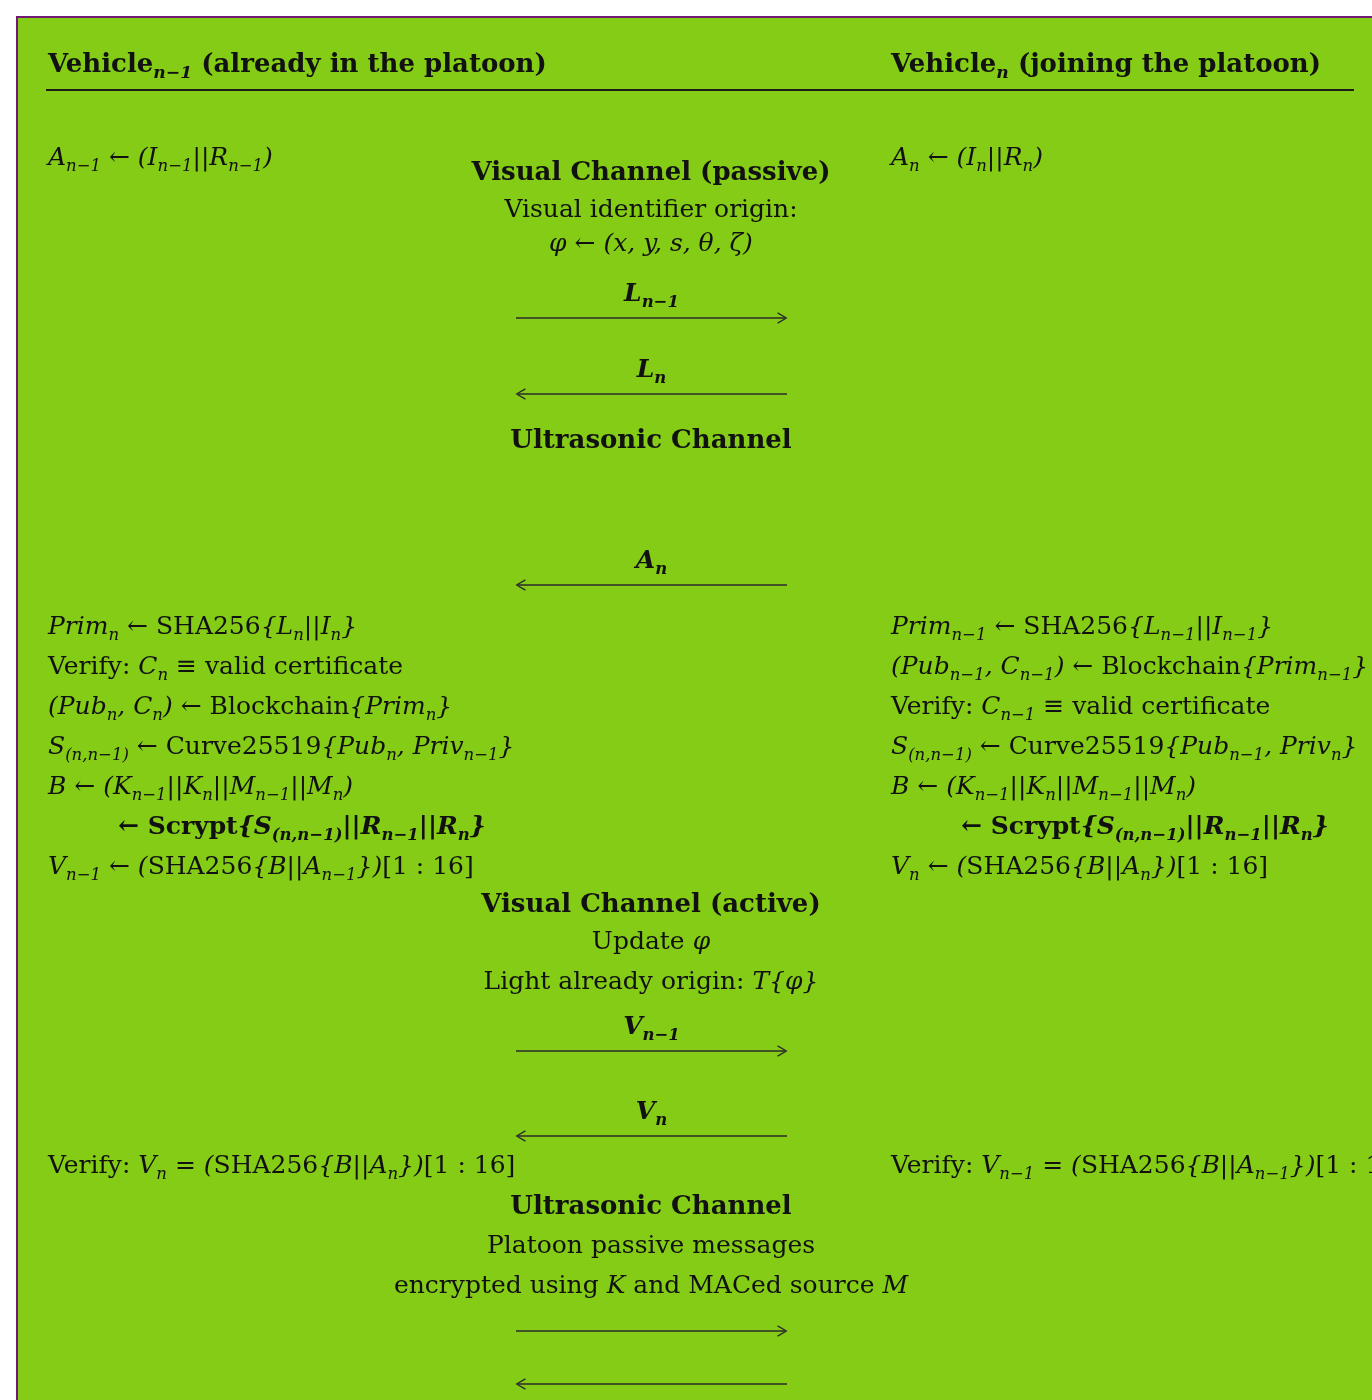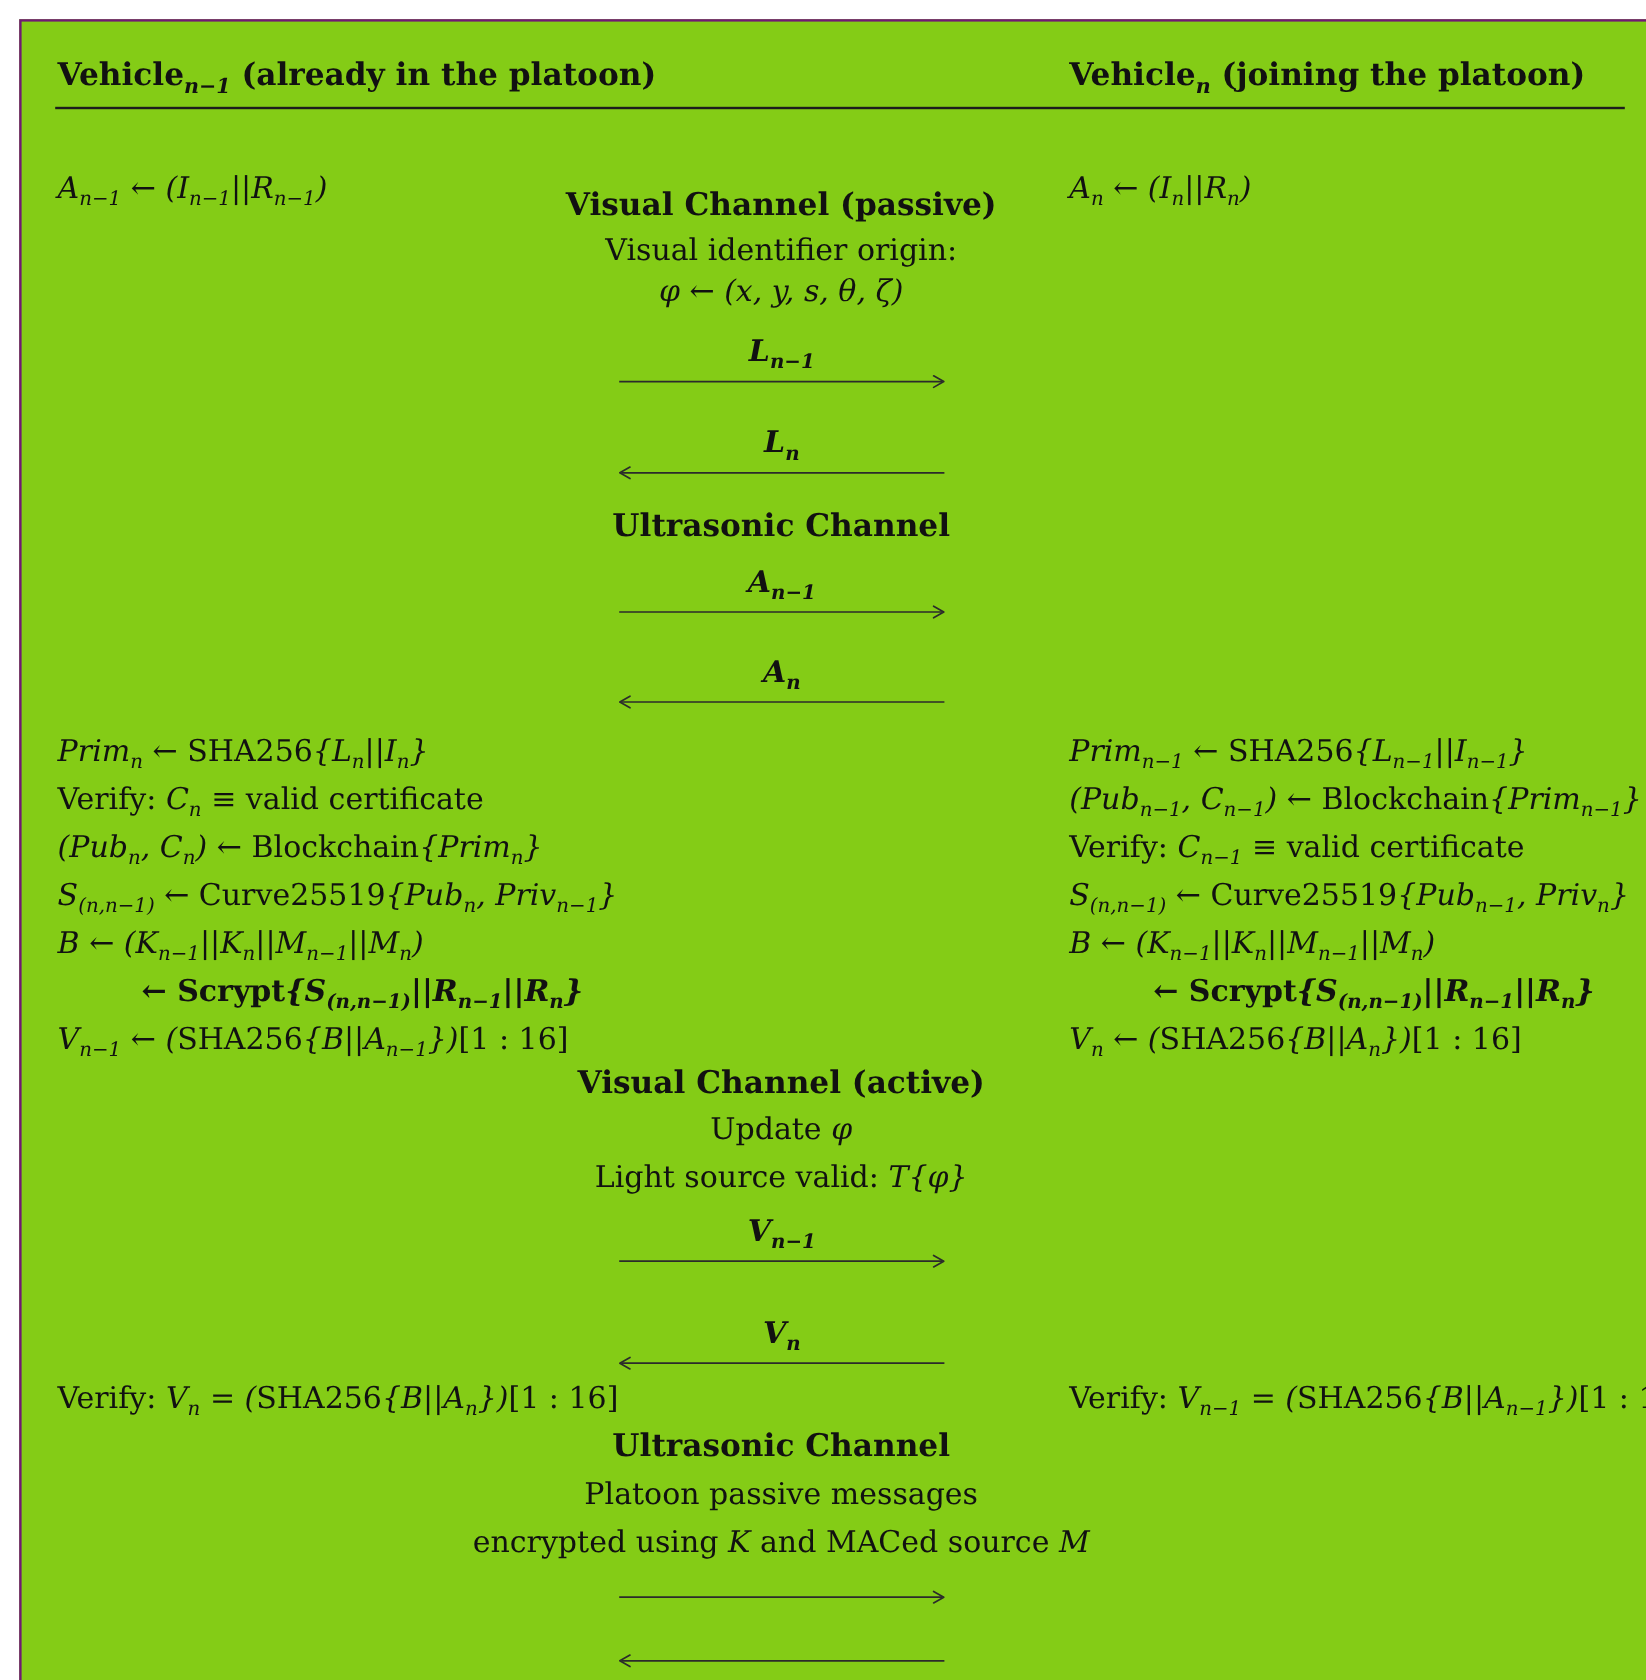--- a/index.html
+++ b/index.html
@@ -78,27 +78,20 @@
   <div class="msg" style="top:333px">
     <div class="msg-label math">L<sub>n</sub></div>
     <svg width="273" height="14" viewBox="0 0 273 14">
       <path d="M3 7 H272" stroke="#2b2b2b" stroke-width="1.4" fill="none"></path>
       <path d="M10 2.2 L1.5 7 L10 11.8" stroke="#2b2b2b" stroke-width="1.4" fill="none" stroke-linecap="round" stroke-linejoin="round"></path>
     </svg>
   </div>
 
   <div class="ctr title" style="top:404px">Ultrasonic Channel</div>
 
-  <div class="msg" style="top:449px">
-    <div class="msg-label math">A<sub>n−1</sub></div>
-    <svg width="273" height="14" viewBox="0 0 273 14">
-      <path d="M1 7 H270" stroke="#2b2b2b" stroke-width="1.4" fill="none"></path>
-      <path d="M263 2.2 L271.5 7 L263 11.8" stroke="#2b2b2b" stroke-width="1.4" fill="none" stroke-linecap="round" stroke-linejoin="round"></path>
-    </svg>
-  </div>
 
   <div class="msg" style="top:524px">
     <div class="msg-label math">A<sub>n</sub></div>
     <svg width="273" height="14" viewBox="0 0 273 14">
       <path d="M3 7 H272" stroke="#2b2b2b" stroke-width="1.4" fill="none"></path>
       <path d="M10 2.2 L1.5 7 L10 11.8" stroke="#2b2b2b" stroke-width="1.4" fill="none" stroke-linecap="round" stroke-linejoin="round"></path>
     </svg>
   </div>
 
   <div class="block" style="left:30px; top:588px">
@@ -116,21 +109,21 @@
     <div class="eq math">(Pub<sub>n−1</sub>, C<sub>n−1</sub>) ← <span class="rm">Blockchain</span>{Prim<sub>n−1</sub>}</div>
     <div class="eq math"><span class="rm">Verify: </span>C<sub>n−1</sub> ≡ <span class="rm"> valid certificate</span></div>
     <div class="eq math">S<sub>(n,n−1)</sub> ← <span class="rm">Curve25519</span>{Pub<sub>n−1</sub>, Priv<sub>n</sub>}</div>
     <div class="eq math">B ← (K<sub>n−1</sub><span class="rm">||</span>K<sub>n</sub><span class="rm">||</span>M<sub>n−1</sub><span class="rm">||</span>M<sub>n</sub>)</div>
     <div class="eq math indent">← <span class="rm">Scrypt</span>{S<sub>(n,n−1)</sub><span class="rm">||</span>R<sub>n−1</sub><span class="rm">||</span>R<sub>n</sub>}</div>
     <div class="eq math">V<sub>n</sub> ← (<span class="rm">SHA256</span>{B<span class="rm">||</span>A<sub>n</sub>})<span class="rm">[1 : 16]</span></div>
   </div>
 
   <div class="ctr math" style="top:906px"><span class="rm">Update </span>φ</div>
   <div class="ctr title" style="top:868px">Visual Channel (active)</div>
-  <div class="ctr math" style="top:946px"><span class="rm">Light source valid: </span>T{φ}</div>
+  <div class="ctr math" style="top:946px"><span class="rm">Light already origin: </span>T{φ}</div>
 
   <div class="msg" style="top:990px">
     <div class="msg-label math">V<sub>n−1</sub></div>
     <svg width="273" height="14" viewBox="0 0 273 14">
       <path d="M1 7 H270" stroke="#2b2b2b" stroke-width="1.4" fill="none"></path>
       <path d="M263 2.2 L271.5 7 L263 11.8" stroke="#2b2b2b" stroke-width="1.4" fill="none" stroke-linecap="round" stroke-linejoin="round"></path>
     </svg>
   </div>
 
   <div class="msg" style="top:1075px">

